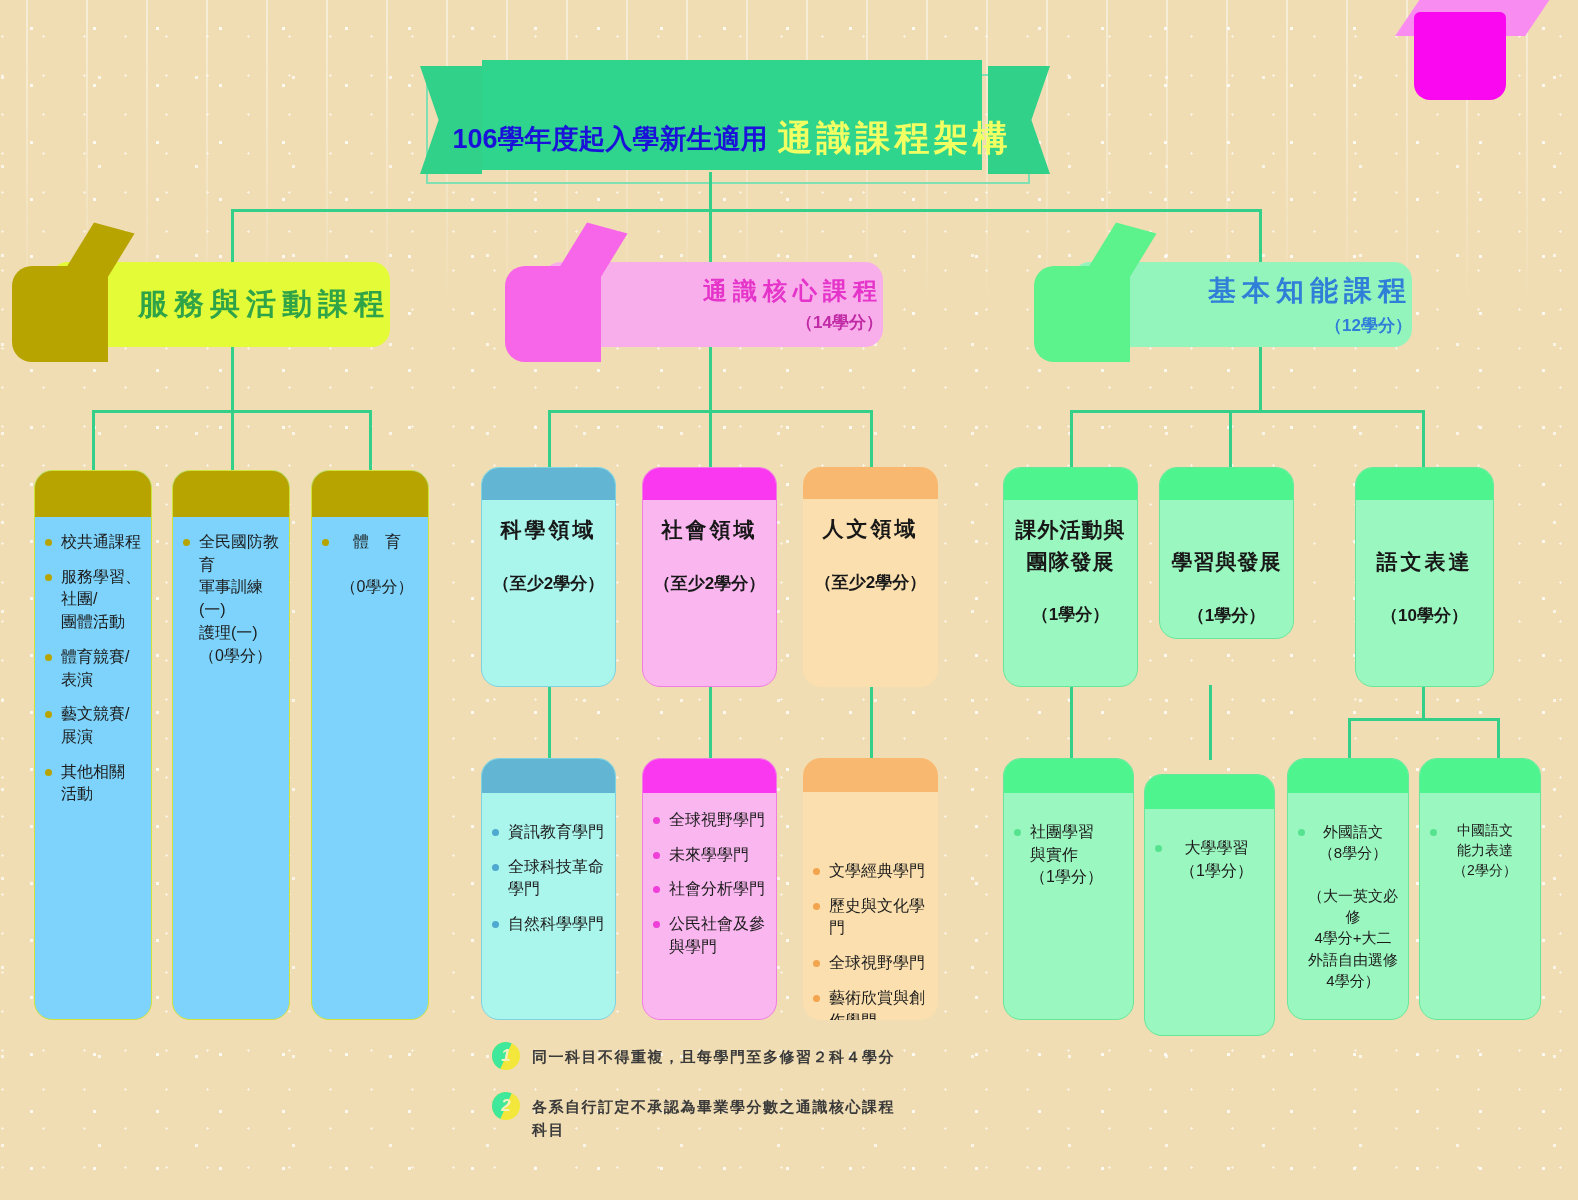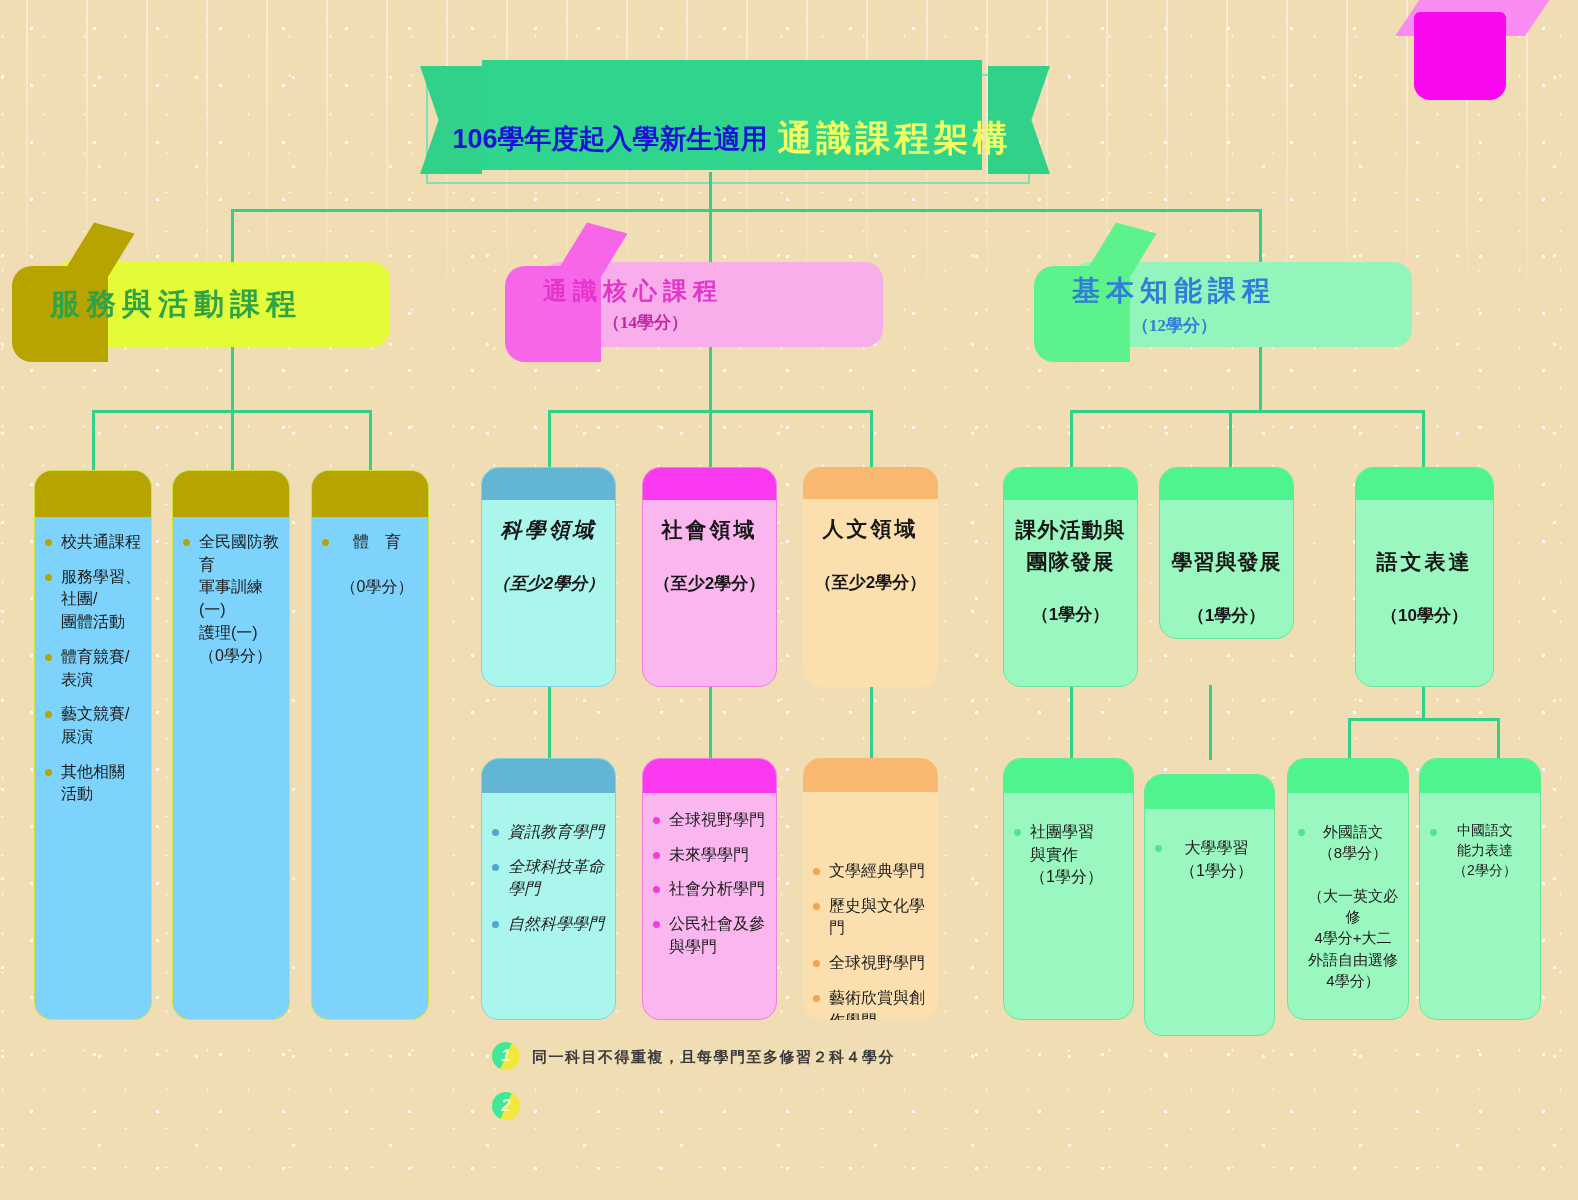--- a/index.html
+++ b/index.html
@@ -66,21 +66,21 @@
   #banner .t2 { color: #f2ff63; font-size: 35px; letter-spacing: 4px; margin-left: 10px; }
 
   
   .conn { position: absolute; background: #34cf88; }
   .conn.v { width: 3px; }
   .conn.h { height: 3px; }
 
   
   .head {
     position: absolute; border-radius: 18px; display: flex; flex-direction: column;
-    align-items: flex-start; justify-content: center; font-family: Liberation Serif, serif;
+    align-items: flex-end; justify-content: center;
   }
   .head .flag { position: absolute; left: -38px; top: -30px; width: 130px; height: 130px; }
   .head .flag i {
     position: absolute; display: block; width: 46px; height: 132px;
     transform: skewX(-20deg) rotate(14deg); left: 40px; top: -6px; border-radius: 0 0 0 0;
   }
   .head .flag u {
     position: absolute; display: block; left: 0; top: 34px; width: 96px; height: 96px;
     border-radius: 20px 0 0 20px; text-decoration: none;
   }
@@ -115,21 +115,21 @@
     content: ""; position: absolute; left: 0; top: 8px;
     width: 7px; height: 7px; border-radius: 50%; background: currentColor;
   }
 
   
   .c-olive .bar { background: #b8a400; }
   .c-olive { background: #7dd3fc; border: 1px solid #cfe33a; }
   .c-olive .bullets li::before { background: #b8a400; }
 
   
-  .c-sci { background: #aaf5ec; border: 1px solid #7fd3e0; font-style: italic; }
+  .c-sci { background: #aaf5ec; border: 1px solid #7fd3e0; }
   .c-sci .bar { background: #63b5d4; }
   .c-sci .bullets li::before { background: #4fa8cf; }
 
   .c-soc { background: #f9b6ef; border: 1px solid #f07ee2; }
   .c-soc .bar { background: #fa38ef; }
   .c-soc .bullets li::before { background: #ee3fd8; }
 
   .c-hum { background: #fbdfae; border: 1px solid #f0b濃; }
   .c-hum { border-color: #f0bd79; }
   .c-hum .bar { background: #f9b870; }
@@ -417,14 +417,16 @@
   <div class="note">
     <div class="num">
       <span>1</span>
     </div>
     <div class="txt">同一科目不得重複，且每學門至多修習２科４學分</div>
   </div>
   <div class="note">
     <div class="num">
       <span>2</span>
     </div>
+    <div class="txt" style="white-space:pre-line">各系自行訂定不承認為畢業學分數之通識核心課程
+科目</div>
   </div>
 </div>
 
 </body></html>

